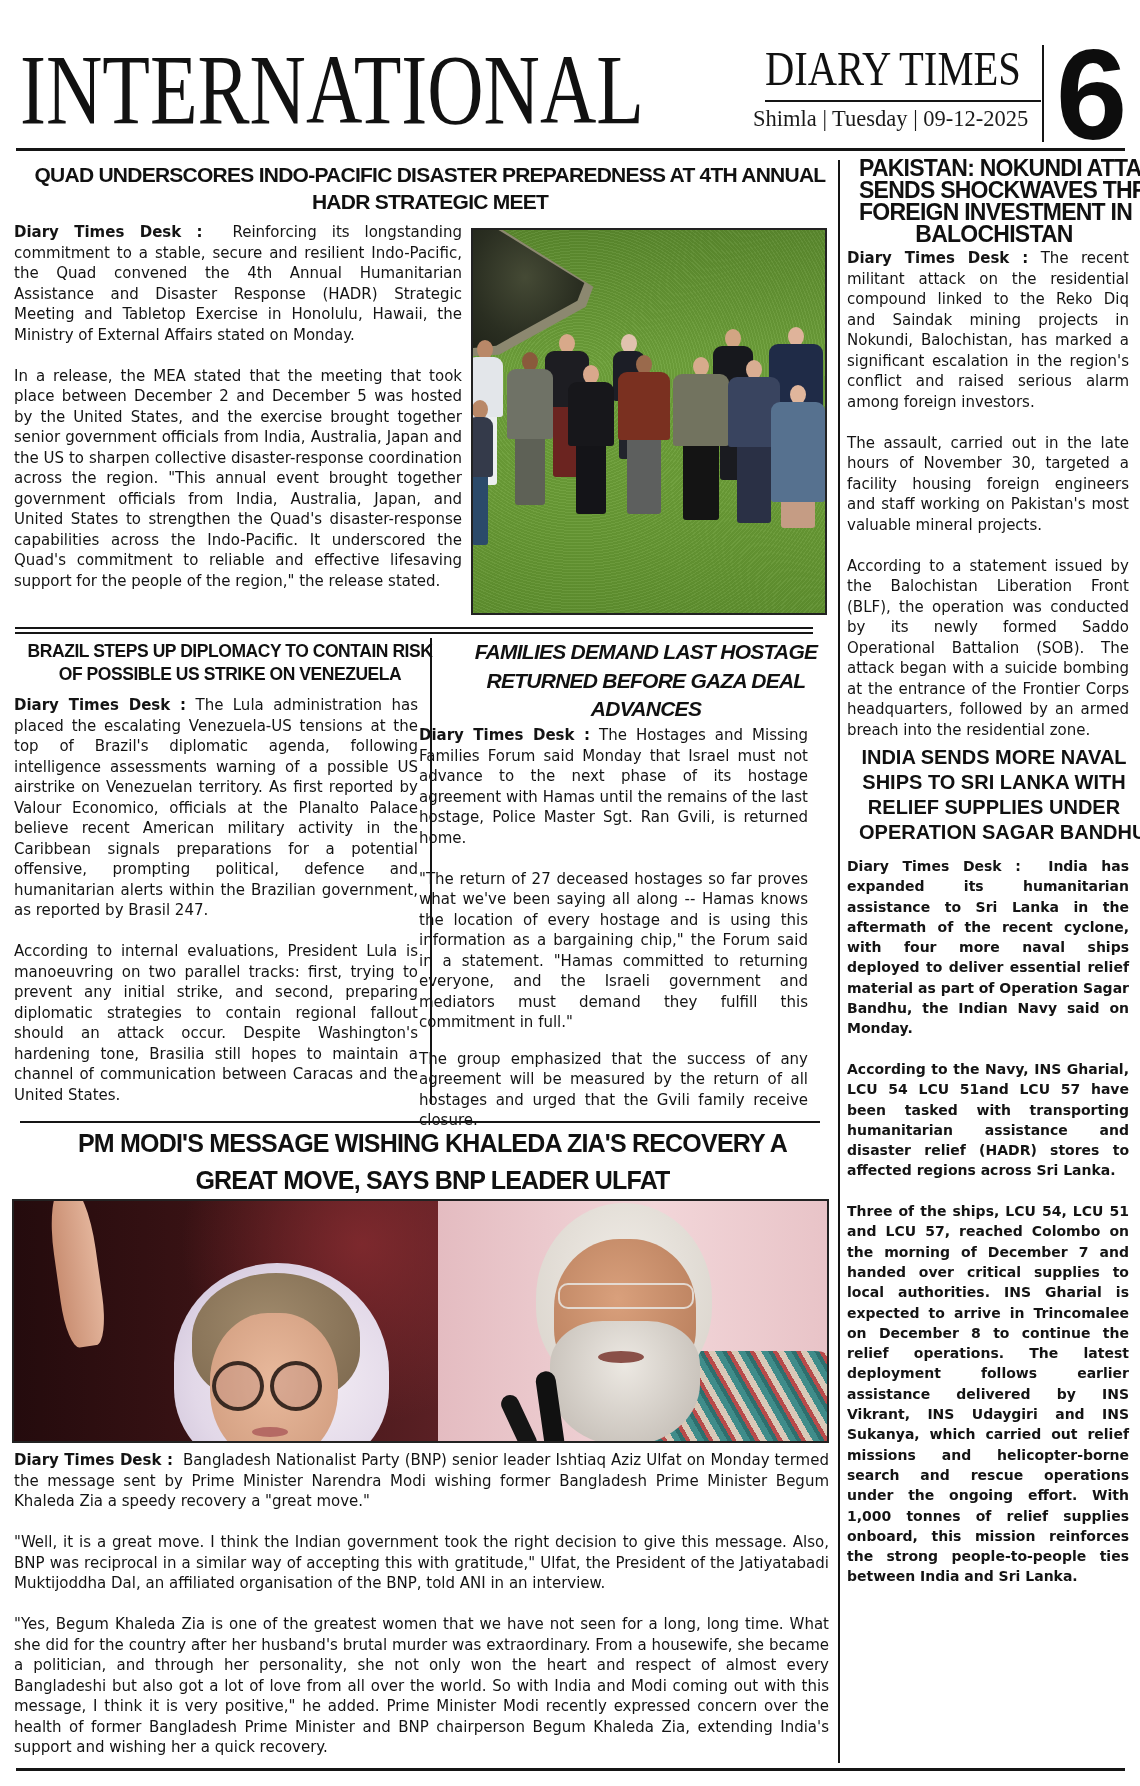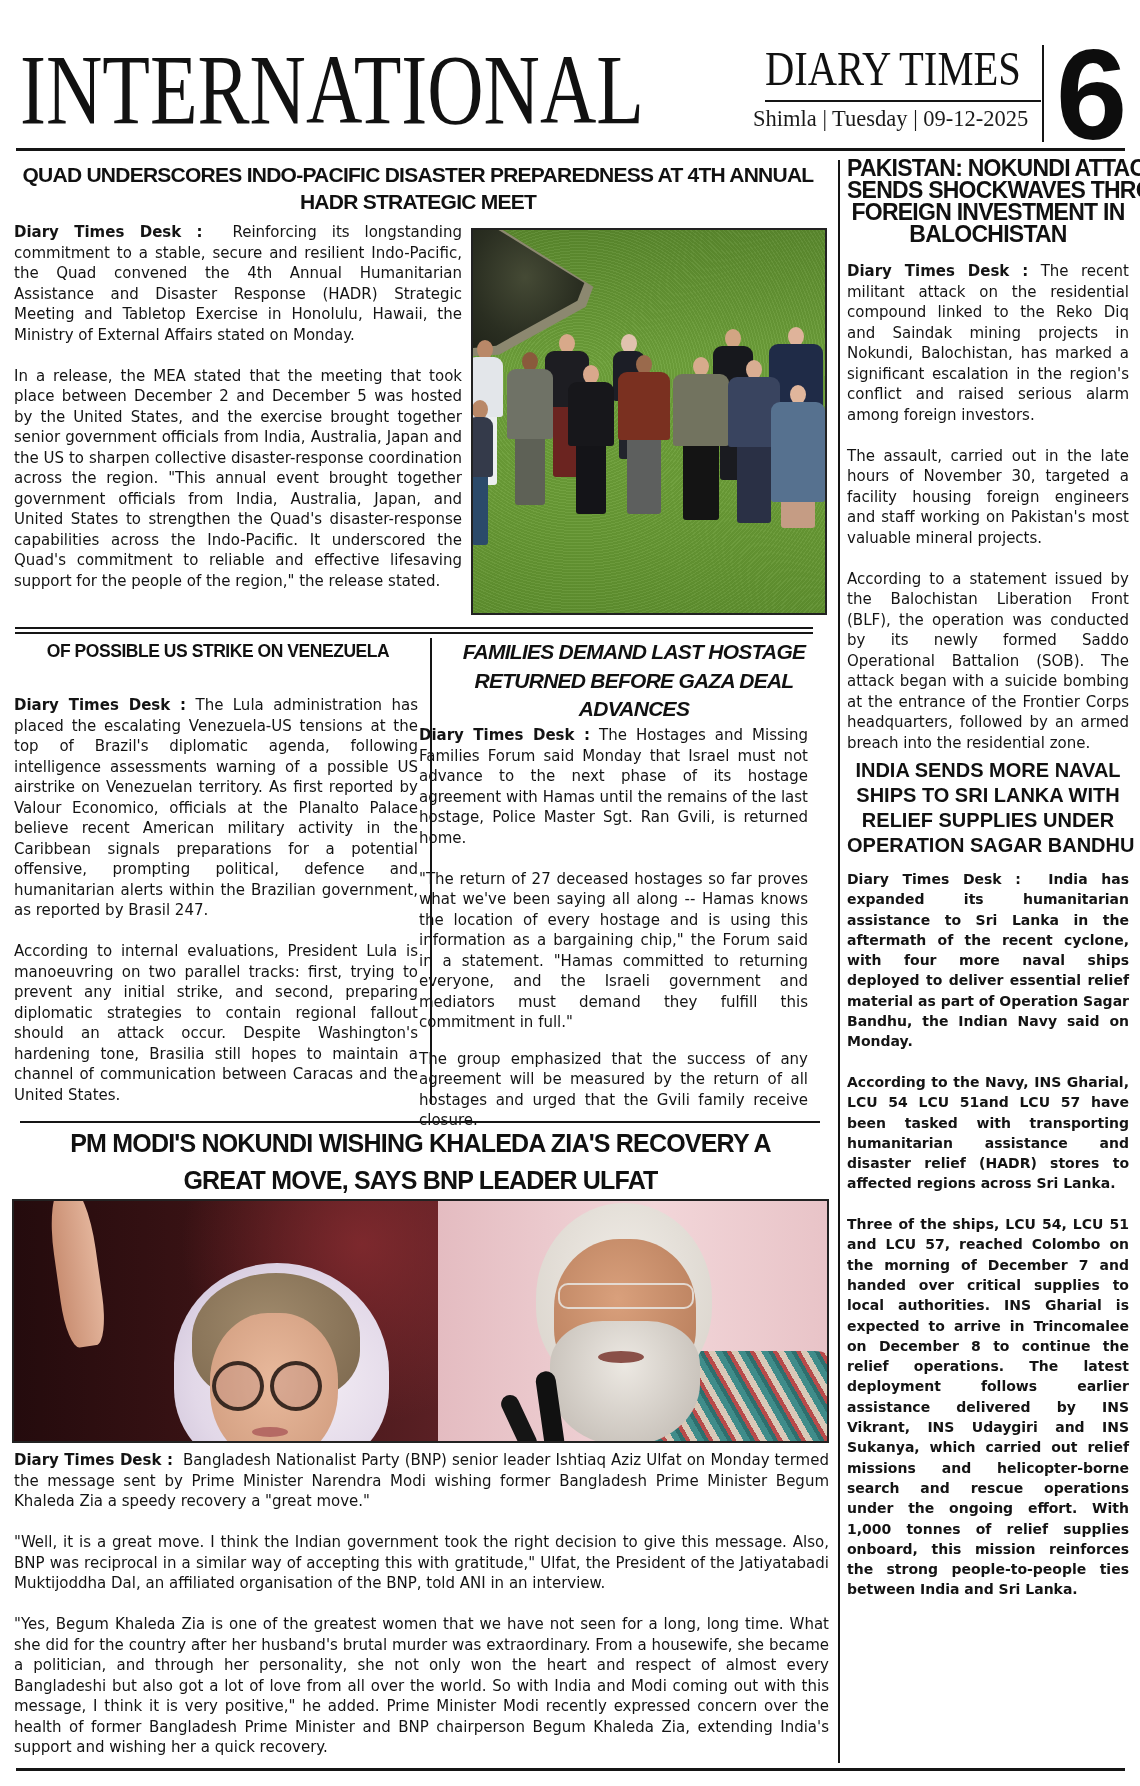--- a/index.html
+++ b/index.html
@@ -25,21 +25,21 @@
       font-family: "Liberation Serif", serif; font-size: 22.5px; line-height: 26px;
       white-space: nowrap; color: #1a1a1a;
     }
     .page-number {
       position: absolute; left: 1056px; top: 31px;
       font-family: "Liberation Sans", sans-serif; font-weight: 700;
       font-size: 128px; line-height: 128px; color: #0d0d0d;
     }
 
     
-    .hl { font-family: "Liberation Sans", sans-serif; font-weight: 700; text-align: center; color: #111; }
+    .hl { font-family: "Liberation Sans", sans-serif; font-weight: 700; text-align: center; color: #111; margin-left: 12px; }
     .hl span { display: block; white-space: nowrap; }
     .hl-quad { position: absolute; left: 12px; top: 161px; width: 812px; font-size: 21px; letter-spacing: -0.75px; line-height: 27px; }
     .hl-brazil { position: absolute; left: 12px; top: 640px; width: 412px; font-size: 17.5px; letter-spacing: -0.45px; line-height: 23px; }
     .hl-families { position: absolute; left: 440px; top: 638px; width: 388px; font-size: 21px; letter-spacing: -0.75px; line-height: 28.5px; font-style: italic; }
     .hl-pakistan { font-size: 23px; letter-spacing: -0.75px; line-height: 22px; }
     .hl-india { font-size: 20px; letter-spacing: 0px; line-height: 25px; margin-top: 5px; }
     .hl-modi { position: absolute; left: 12px; top: 1125px; width: 817px; font-size: 25px; letter-spacing: -0.8px; line-height: 37px; }
 
     
     .body p { font-size: 15px; line-height: 20.5px; text-align: justify; }
@@ -48,21 +48,21 @@
     .byline { font-weight: 700; }
     .body.bold p { font-weight: 700; font-size: 14px; line-height: 20.3px; }
     .body.bold p + p { margin-top: 20.3px; }
 
     .body-quad { position: absolute; left: 14px; top: 222px; width: 448px; }
     .body-brazil { position: absolute; left: 14px; top: 695px; width: 404px; }
     .body-families { position: absolute; left: 419px; top: 725px; width: 389px; }
     .body-modi { position: absolute; left: 14px; top: 1450px; width: 815px; }
 
     .right-col { position: absolute; left: 847px; top: 157px; width: 282px; }
-    .body-pakistan { margin-top: 16px; }
+    .body-pakistan { margin-top: 3px; }
     .body-india { margin-top: 11px; }
 
     
     .quad-photo {
       position: absolute; left: 471px; top: 228px; width: 356px; height: 387px;
       border: 2px solid #222; overflow: hidden;
       background:
         repeating-radial-gradient(circle at 30% 40%, rgba(255,255,255,0.05) 0 1px, rgba(0,0,0,0.04) 1px 3px),
         linear-gradient(180deg, #5a882d 0%, #6ea13a 35%, #6a9c36 70%, #5f902f 100%);
     }
@@ -172,20 +172,21 @@
       <div class="tr"></div>
       <div class="lg"></div>
     </div>
 </div>
 
 <div class="rule" style="left:15px;top:627px;width:798px;height:2px;"></div>
 <div class="rule" style="left:15px;top:632px;width:798px;height:2px;"></div>
 <div class="rule" style="left:430px;top:638px;width:2px;height:466px;"></div>
 
 <div class="hl hl-brazil">
+  <span>BRAZIL STEPS UP DIPLOMACY TO CONTAIN RISK</span>
   <span>OF POSSIBLE US STRIKE ON VENEZUELA</span>
 </div>
 <div class="body body-brazil">
   <p><span class="byline">Diary Times Desk :</span> <span>The Lula administration has placed the escalating Venezuela-US tensions at the top of Brazil's diplomatic agenda, following intelligence assessments warning of a possible US airstrike on Venezuelan territory. As first reported by Valour Economico, officials at the Planalto Palace believe recent American military activity in the Caribbean signals preparations for a potential offensive, prompting political, defence and humanitarian alerts within the Brazilian government, as reported by Brasil 247.</span></p>
   <p>According to internal evaluations, President Lula is manoeuvring on two parallel tracks: first, trying to prevent any initial strike, and second, preparing diplomatic strategies to contain regional fallout should an attack occur. Despite Washington's hardening tone, Brasilia still hopes to maintain a channel of communication between Caracas and the United States.</p>
 </div>
 
 <div class="hl hl-families">
   <span>FAMILIES DEMAND LAST HOSTAGE</span>
   <span>RETURNED BEFORE GAZA DEAL</span>
@@ -218,21 +219,21 @@
   </div>
   <div class="body bold body-india">
     <p><span class="byline">Diary Times Desk :</span>&nbsp; <span>India has expanded its humanitarian assistance to Sri Lanka in the aftermath of the recent cyclone, with four more naval ships deployed to deliver essential relief material as part of Operation Sagar Bandhu, the Indian Navy said on Monday.</span></p>
     <p>According to the Navy, INS Gharial, LCU 54 LCU 51and LCU 57 have been tasked with transporting humanitarian assistance and disaster relief (HADR) stores to affected regions across Sri Lanka.</p>
     <p>Three of the ships, LCU 54, LCU 51 and LCU 57, reached Colombo on the morning of December 7 and handed over critical supplies to local authorities. INS Gharial is expected to arrive in Trincomalee on December 8 to continue the relief operations. The latest deployment follows earlier assistance delivered by INS Vikrant, INS Udaygiri and INS Sukanya, which carried out relief missions and helicopter-borne search and rescue operations under the ongoing effort. With 1,000 tonnes of relief supplies onboard, this mission reinforces the strong people-to-people ties between India and Sri Lanka.</p>
   </div>
 </div>
 
 <div class="rule" style="left:20px;top:1121px;width:800px;height:2px;"></div>
 <div class="hl hl-modi">
-  <span>PM MODI'S NOKUNDI WISHING KHALEDA ZIA'S RECOVERY A</span>
+  <span>PM MODI'S MESSAGE WISHING KHALEDA ZIA'S RECOVERY A</span>
   <span>GREAT MOVE, SAYS BNP LEADER ULFAT</span>
 </div>
 <div class="modi-photo">
   <div class="panel-left">
     <div class="shape" style="left:42px;top:-14px;width:42px;height:160px;background:linear-gradient(90deg,#c98e72,#e3b49b);border-radius:40% 40% 30% 30%;transform:rotate(-8deg);"></div>
     <div class="shape" style="left:160px;top:62px;width:215px;height:210px;background:radial-gradient(ellipse at 60% 55%,#f4eef5 0%,#e2d8e8 60%,#c9bdd4 100%);border-radius:48% 52% 40% 40%;"></div>
     <div class="shape" style="left:178px;top:72px;width:168px;height:130px;background:radial-gradient(ellipse at 45% 40%,#a08a6c,#7a664c);border-radius:50% 50% 40% 40%;"></div>
     <div class="shape" style="left:196px;top:112px;width:128px;height:150px;background:radial-gradient(ellipse at 50% 45%,#e8b99c,#cf9a7c);border-radius:45% 45% 48% 48%;"></div>
     <div class="shape" style="left:198px;top:160px;width:52px;height:50px;border:4px solid #3a2a22;border-radius:50%;background:rgba(190,140,130,0.35);"></div>
     <div class="shape" style="left:256px;top:160px;width:52px;height:50px;border:4px solid #3a2a22;border-radius:50%;background:rgba(190,140,130,0.35);"></div>

